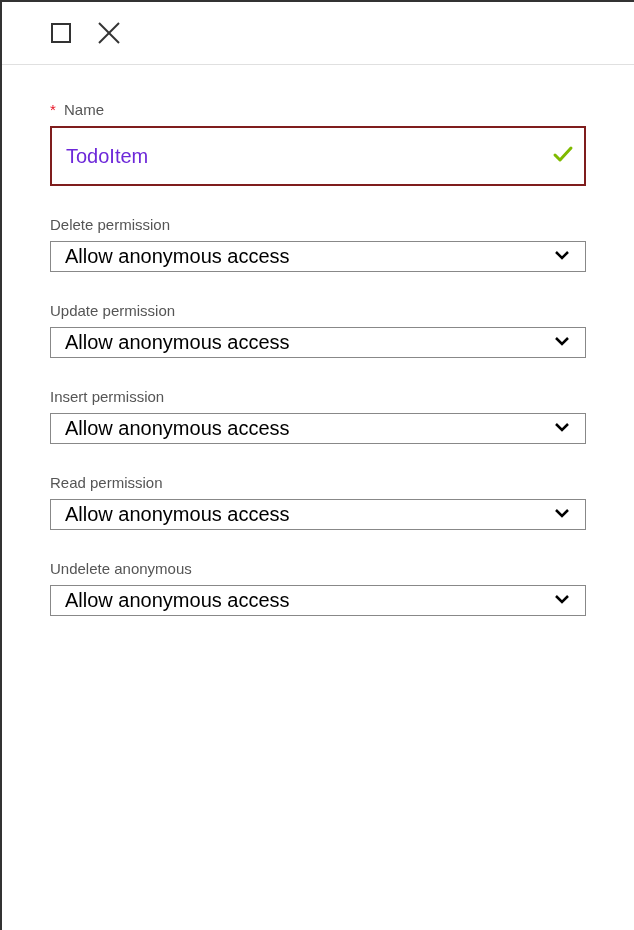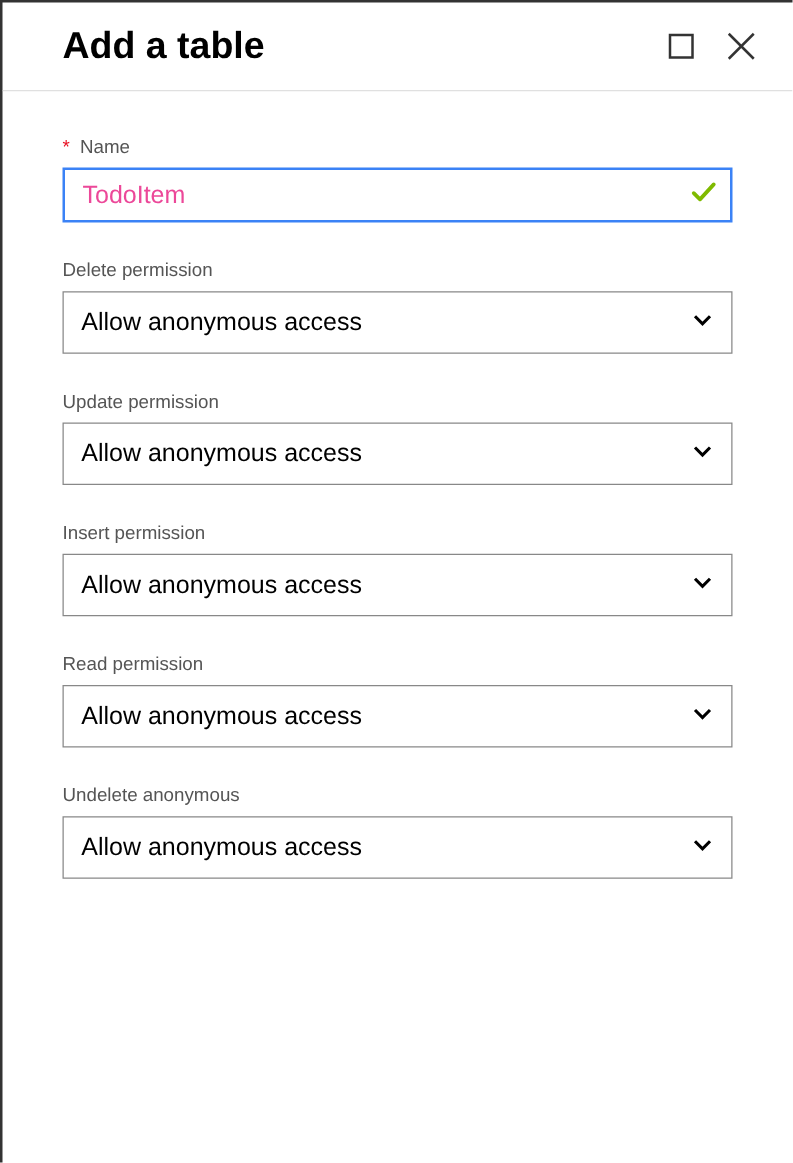--- a/index.html
+++ b/index.html
@@ -53,58 +53,57 @@
     }
     .required-asterisk {
       color: #e81123;
       margin-right: 4px;
     }
     .input-wrapper {
       position: relative;
     }
     .text-input {
       width: 100%;
-      height: 44px;
-      border: 2px solid #3b82f6;
+      height: 60px;
+      border: 2px solid #7f1d1d;
       padding: 0 44px 0 14px;
       font-size: 20px;
       font-family: inherit;
-      color: #ec4899;
+      color: #6d28d9;
       outline: none;
     }
     .check-icon {
       position: absolute;
       right: 12px;
       top: 50%;
       transform: translateY(-50%);
       color: #7fba00;
     }
     .select-wrapper {
       position: relative;
       border: 1px solid #888;
-      height: 50px;
+      height: 31px;
       cursor: pointer;
       display: flex;
       align-items: center;
       padding: 0 14px;
     }
     .select-value {
       font-size: 20px;
       color: #000;
       flex: 1;
     }
     .chevron-icon {
       color: #000;
     }
   </style>
 </head>
 <body>
 
 <div class="header">
-  <h1 class="header-title">Add a table</h1>
   <div class="header-actions">
     <div class="icon-btn">
       <svg width="22" height="22" viewBox="0 0 22 22" fill="none" stroke="currentColor" stroke-width="2">
         <rect x="2" y="2" width="18" height="18"></rect>
       </svg>
     </div>
     <div class="icon-btn">
       <svg width="26" height="26" viewBox="0 0 26 26" fill="none" stroke="currentColor" stroke-width="2">
         <line x1="3" y1="3" x2="23" y2="23"></line>
         <line x1="23" y1="3" x2="3" y2="23"></line>

